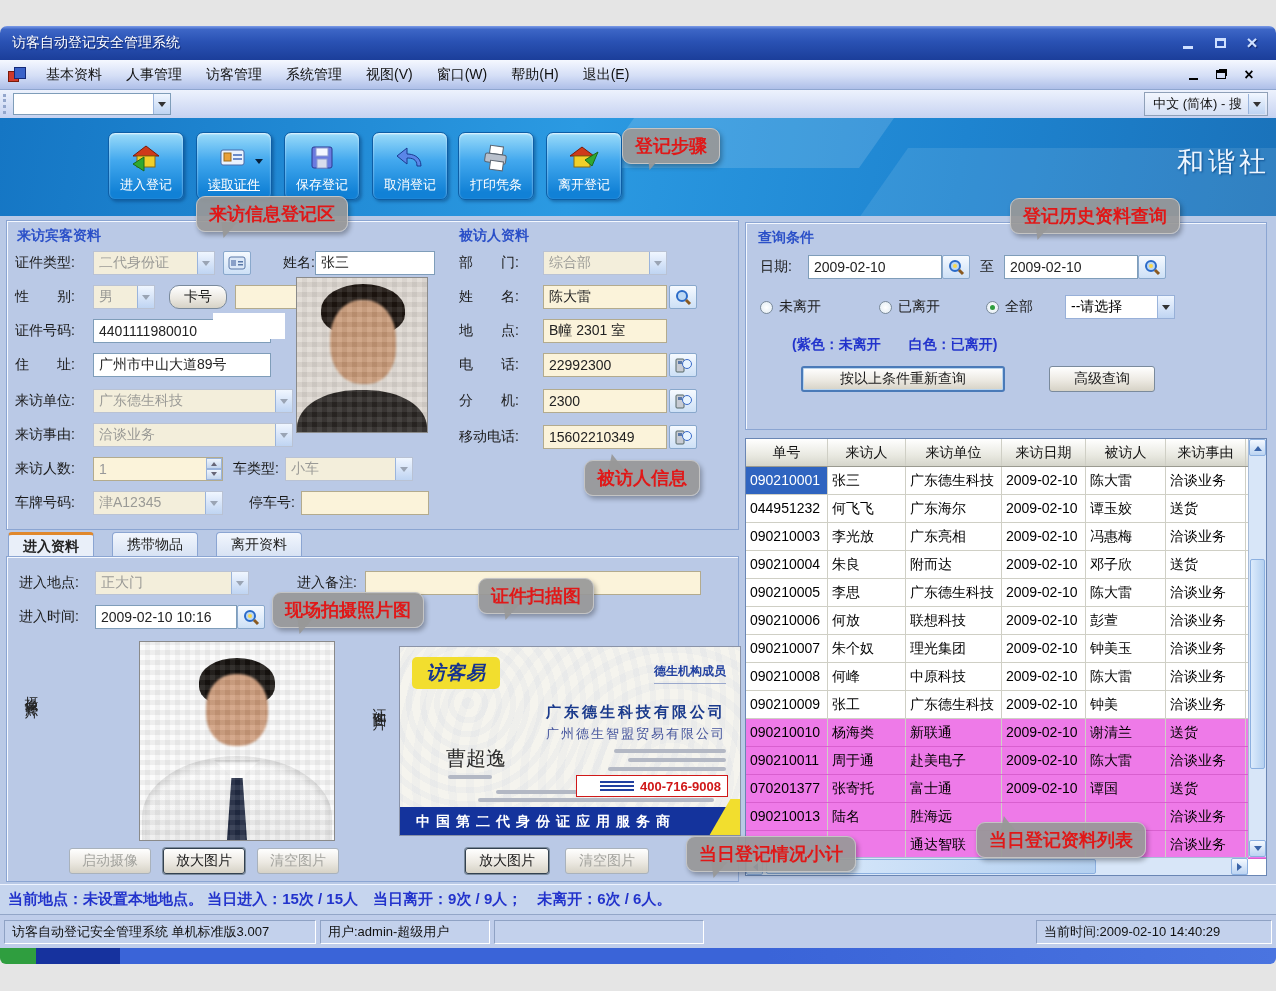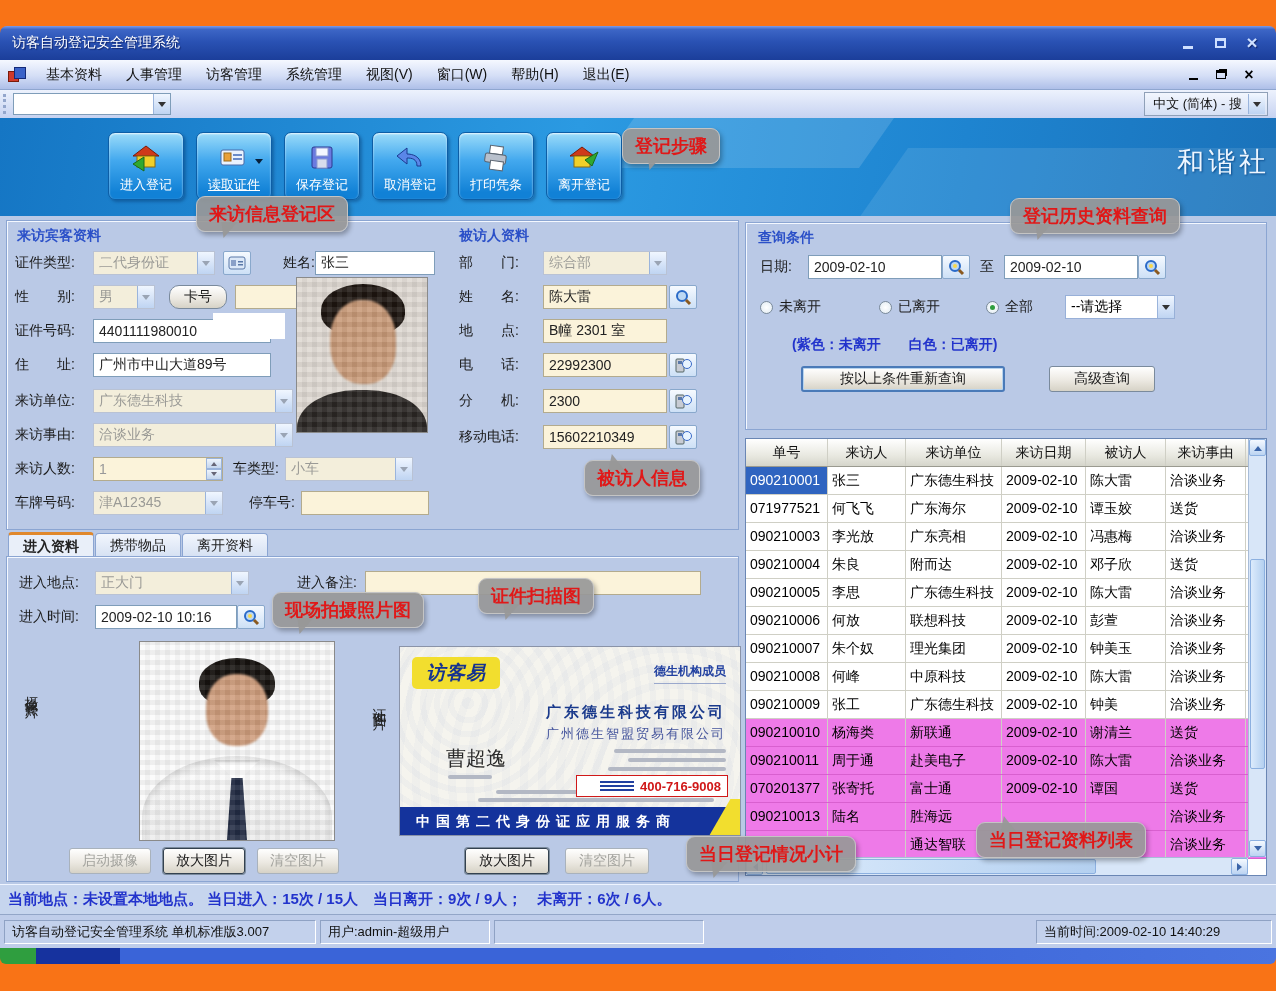--- a/index.html
+++ b/index.html
@@ -1,17 +1,17 @@
 <!DOCTYPE html>
 <html><head>
 <meta charset="utf-8">
 <style>
   * { margin:0; padding:0; box-sizing:border-box; }
   body { font-family:"Liberation Sans","DejaVu Sans",sans-serif; background:#fff; }
-  .screen { position:relative; width:1276px; height:991px; background:#f97316; overflow:hidden; }
+  .screen { position:relative; width:1276px; height:991px; background:#e5e5e5; overflow:hidden; }
 
   
   .titlebar { position:absolute; left:0; top:26px; width:100%; height:34px;
     background:linear-gradient(#7d9ce8 0%,#3d66c6 10%,#2a52b4 45%,#1b3e9a 100%);
     border-radius:7px 7px 0 0; display:flex; align-items:center; padding:0 12px;
     color:#fff; font-size:14px; text-shadow:1px 1px 1px #10246a; }
   .win-controls { margin-left:auto; display:flex; gap:8px; align-items:center; }
   .wb { width:24px; height:20px; display:flex; align-items:center; justify-content:center; color:#cfe0ff; }
   .g-min { width:10px; height:3px; background:#cfe0ff; margin-top:8px; }
   .g-res { width:11px; height:10px; border:2px solid #cfe0ff; border-top-width:3px; }
@@ -122,21 +122,21 @@
   .hscroll { position:absolute; left:0; bottom:0; right:18px; height:18px; background:#d8e6f8; border-top:1px solid #a8bcd8; }
   .sc-btn { position:absolute; width:17px; height:17px; background:linear-gradient(#f4f9ff,#bcd4f2); border:1px solid #8cb0e0; border-radius:2px;
     display:flex; align-items:center; justify-content:center; }
   .sc-thumb { position:absolute; background:linear-gradient(90deg,#dcebfc,#b4d0f0); border:1px solid #8cb0e0; border-radius:2px; }
   .t-u{width:0;height:0;border:4px solid transparent;border-bottom:5px solid #3a64a8;margin-top:-3px;}
   .t-dn{width:0;height:0;border:4px solid transparent;border-top:5px solid #3a64a8;margin-bottom:-3px;}
   .t-l{width:0;height:0;border:4px solid transparent;border-right:5px solid #3a64a8;margin-left:-3px;}
   .t-r{width:0;height:0;border:4px solid transparent;border-left:5px solid #3a64a8;margin-right:-3px;}
 
   
-  .tabstrip { position:absolute; left:8px; top:316px; display:flex; gap:1px;align-items:center; }
+  .tabstrip { position:absolute; left:8px; top:316px; display:flex; gap:18px; }
   .tab { padding:3px 14px 4px; font-size:14px; background:linear-gradient(#f2f6fd,#d3dff2); border:1px solid #8ba5d2;
     border-bottom:none; border-radius:4px 4px 0 0; color:#222; cursor:pointer; }
   .tab.active { background:#e9eff9; border-top:3px solid #e0882c; font-weight:bold; }
   .vert-label { position:absolute; writing-mode:vertical-rl; font-size:14px; color:#222; letter-spacing:3px; }
 
   .photo-cam { position:absolute; left:132px; top:84px; width:196px; height:200px; background:#fbfbfb; border:1px solid #8a8a8a; overflow:hidden; }
   .cam-shoulders { position:absolute; bottom:0; left:2px; right:2px; height:84px; background:linear-gradient(#ffffff,#ededed);
     border-radius:55% 55% 0 0/80% 80% 0 0; box-shadow:inset 0 5px 7px rgba(0,0,0,.12); }
   .cam-collar { position:absolute; bottom:58px; left:50%; width:46px; height:22px; transform:translateX(-50%);
     background:#fff; clip-path:polygon(0 0,50% 100%,100% 0); box-shadow:inset 0 2px 2px rgba(0,0,0,.15); }
@@ -541,21 +541,21 @@
       <div class="tbody">
           <div class="trow">
             <div class="tcell c0 sel">090210001</div>
             <div class="tcell c1">张三</div>
             <div class="tcell c2">广东德生科技</div>
             <div class="tcell c3">2009-02-10</div>
             <div class="tcell c4">陈大雷</div>
             <div class="tcell c5">洽谈业务</div>
           </div>
           <div class="trow">
-            <div class="tcell c0">071977521</div>
+            <div class="tcell c0">044951232</div>
             <div class="tcell c1">何飞飞</div>
             <div class="tcell c2">广东海尔</div>
             <div class="tcell c3">2009-02-10</div>
             <div class="tcell c4">谭玉姣</div>
             <div class="tcell c5">送货</div>
           </div>
           <div class="trow">
             <div class="tcell c0">090210003</div>
             <div class="tcell c1">李光放</div>
             <div class="tcell c2">广东亮相</div>

